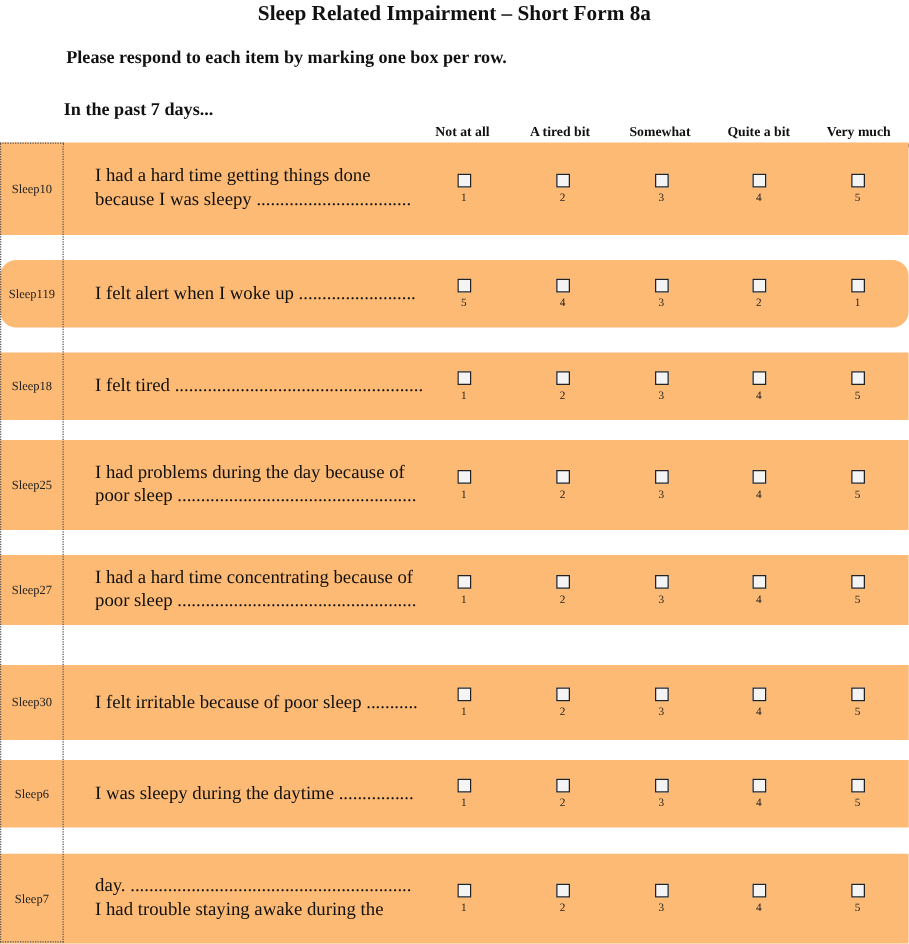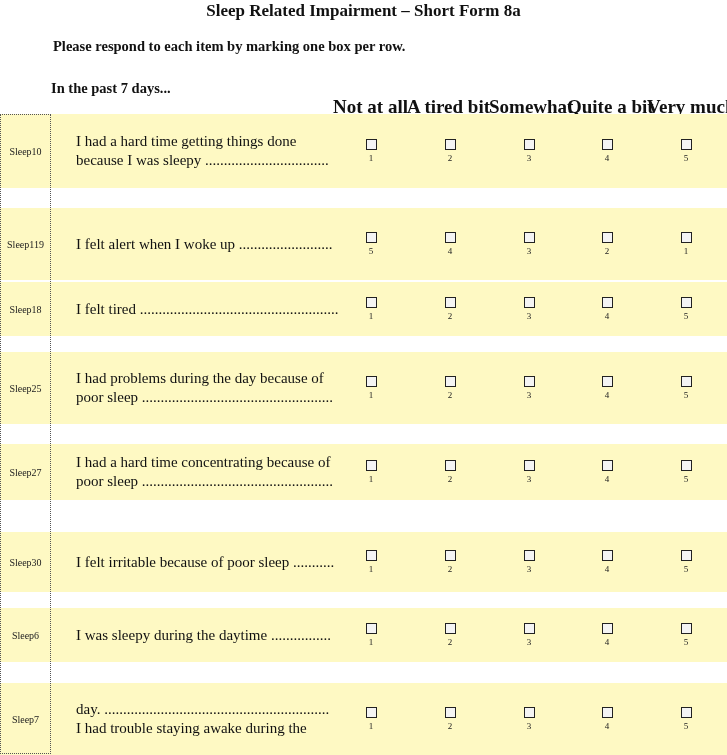--- a/index.html
+++ b/index.html
@@ -15,30 +15,30 @@
     position: absolute; left: 53px; top: 38px; font-weight: bold; font-size: 14.5px;
   }
   .timeframe {
     position: absolute; left: 51px; top: 80px; font-weight: bold; font-size: 14.5px;
   }
   .header-row {
     position: absolute; left: 333px; top: 98px; width: 394px; height: 17px;
     border-bottom: 3px solid #111; display: flex;
   }
   .header-cell {
-    flex: 0 0 auto; text-align: center; font-weight: bold; font-size: 19px; line-height: 17px;
+    flex: 0 0 auto; text-align: center; font-weight: bold; font-size: 11px; line-height: 17px;
     white-space: nowrap;
   }
   .id-column {
     position: absolute; left: 0; top: 114px; width: 51px; height: 640px;
     border-left: 1px dotted #555; border-right: 1px dotted #555; border-top: 1px dotted #555;
     border-bottom: 1px dotted #555; box-sizing: border-box; z-index: 2; pointer-events: none;
   }
   .item-row {
-    position: absolute; left: 0; width: 727px; background: #fef9c3;
+    position: absolute; left: 0; width: 727px; background: #fdba74;
   }
   .item-id {
     position: absolute; left: 0; width: 51px; top: 0; bottom: 0;
     display: flex; align-items: center; justify-content: center;
     font-size: 10px; color: #222;
   }
   .item-text {
     position: absolute; left: 76px; width: 270px; top: 0; bottom: 0;
     display: flex; align-items: center; font-size: 15px; line-height: 19px; color: #111;
   }
@@ -93,21 +93,21 @@
       </div>
       <div class="option" style="left: 587px;">
         <div class="checkbox"></div>
         <div class="score">4</div>
       </div>
       <div class="option" style="left: 666px;">
         <div class="checkbox"></div>
         <div class="score">5</div>
       </div>
     </div>
-    <div class="item-row" style="top: 208px; height: 72px;">
+    <div class="item-row" style="top: 208px; height: 54px; border-radius: 13px;">
       <div class="item-id">Sleep119</div>
       <div class="item-text">
         <div>
           <span>I felt alert when I woke up .........................</span>
         </div>
       </div>
       <div class="option" style="left: 351px;">
         <div class="checkbox"></div>
         <div class="score">5</div>
       </div>

